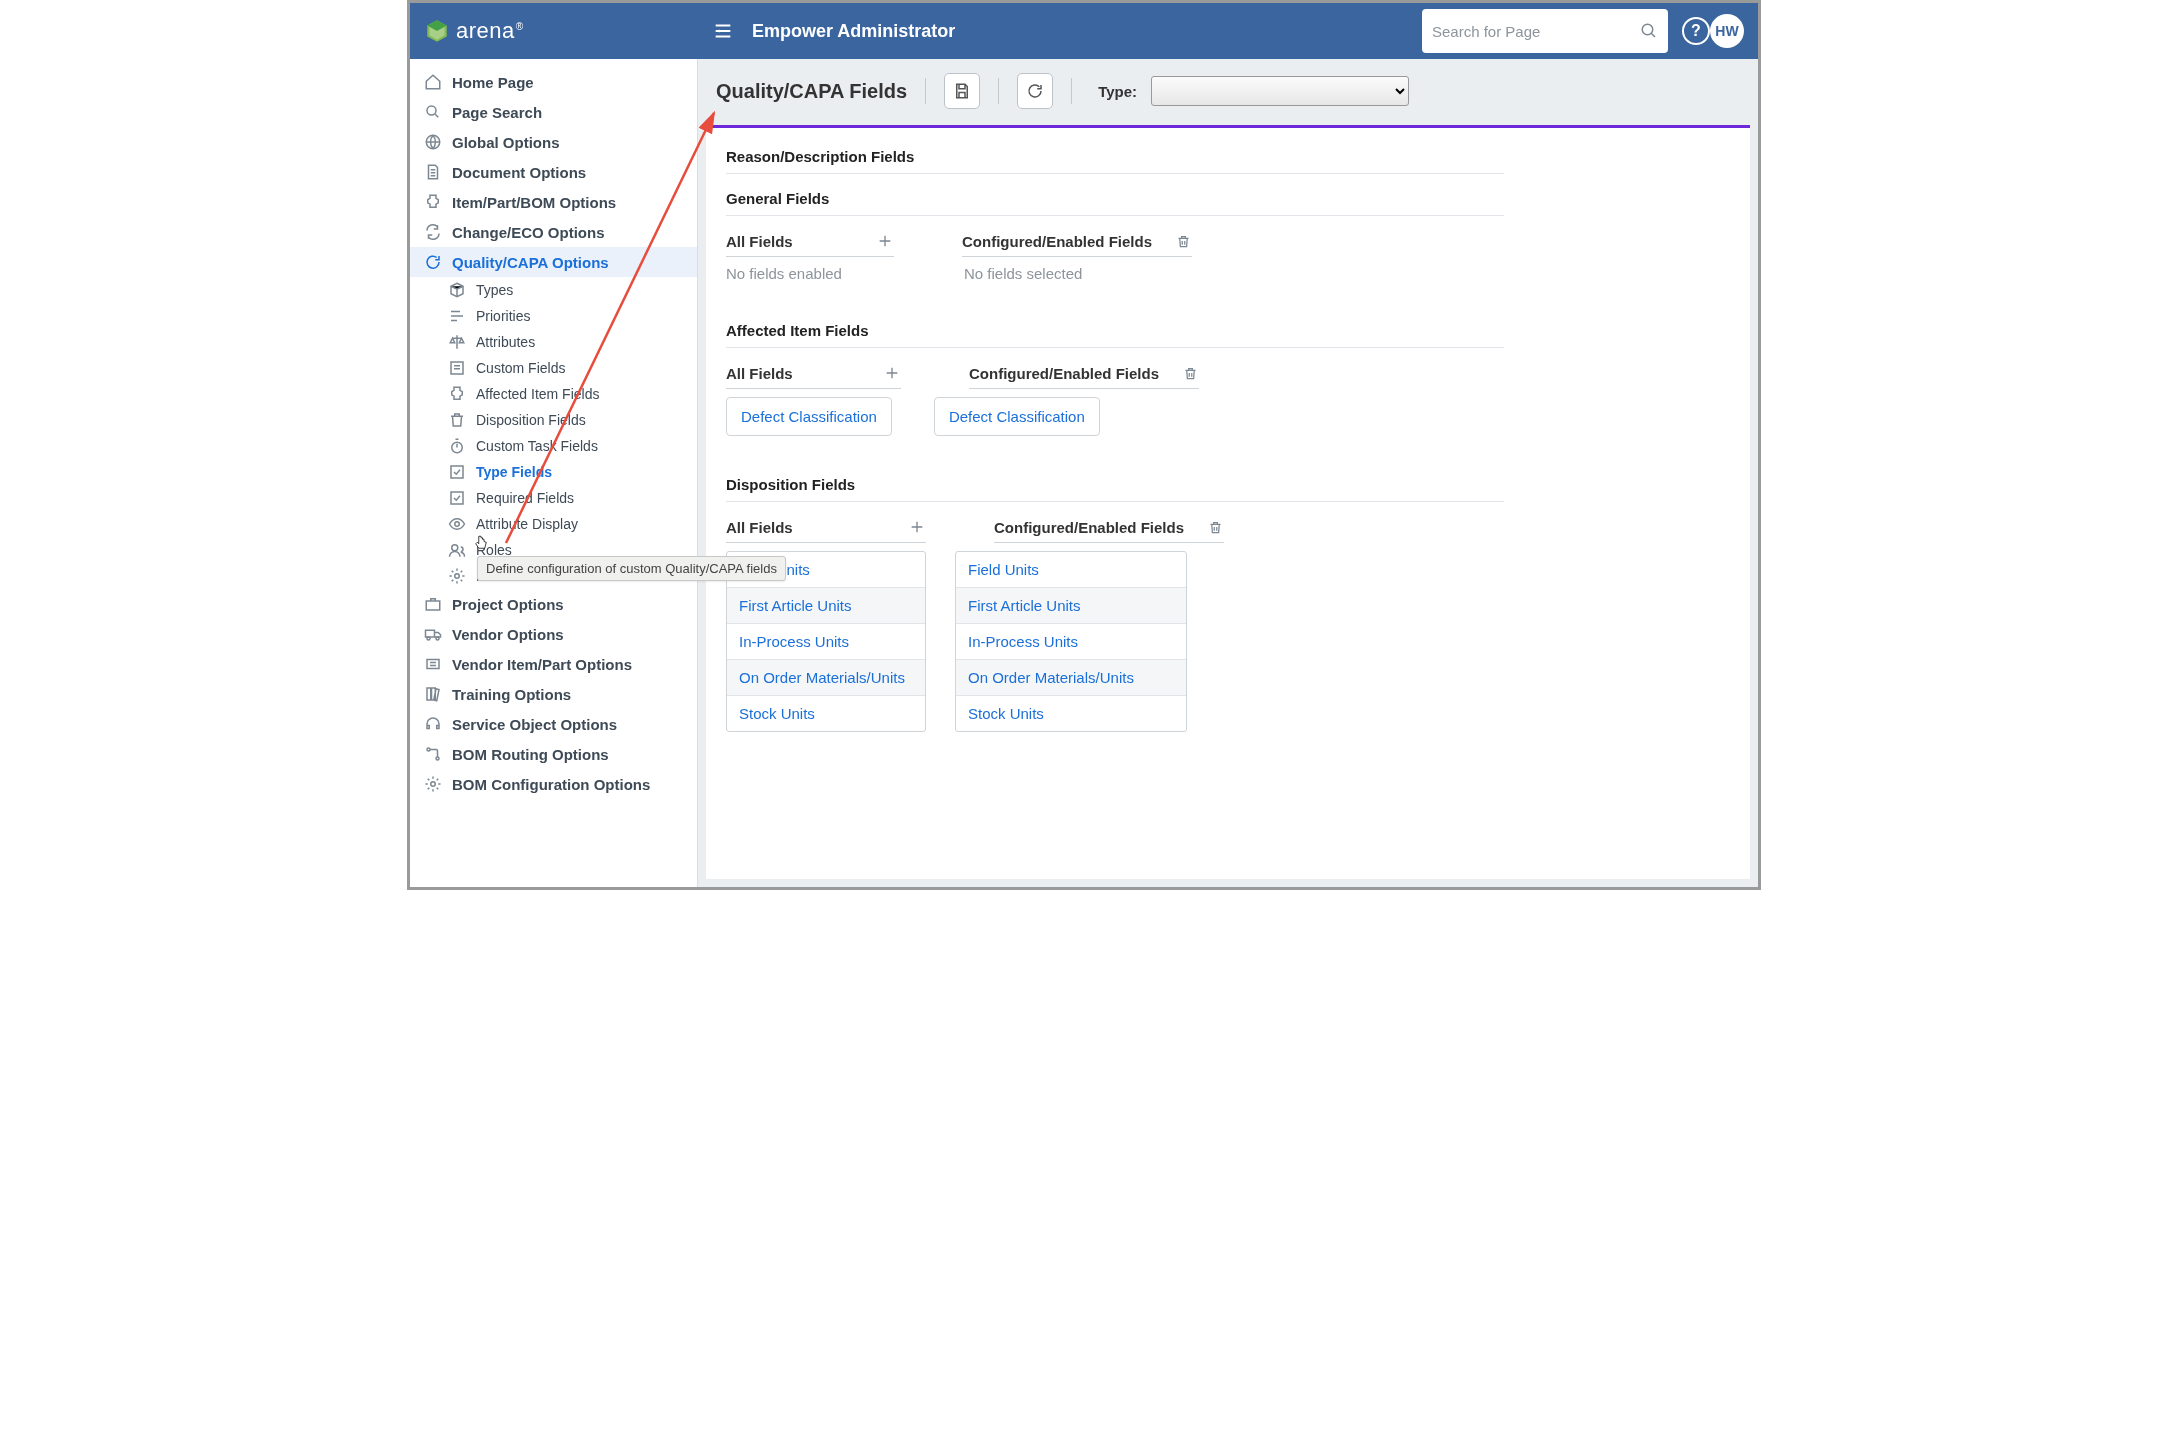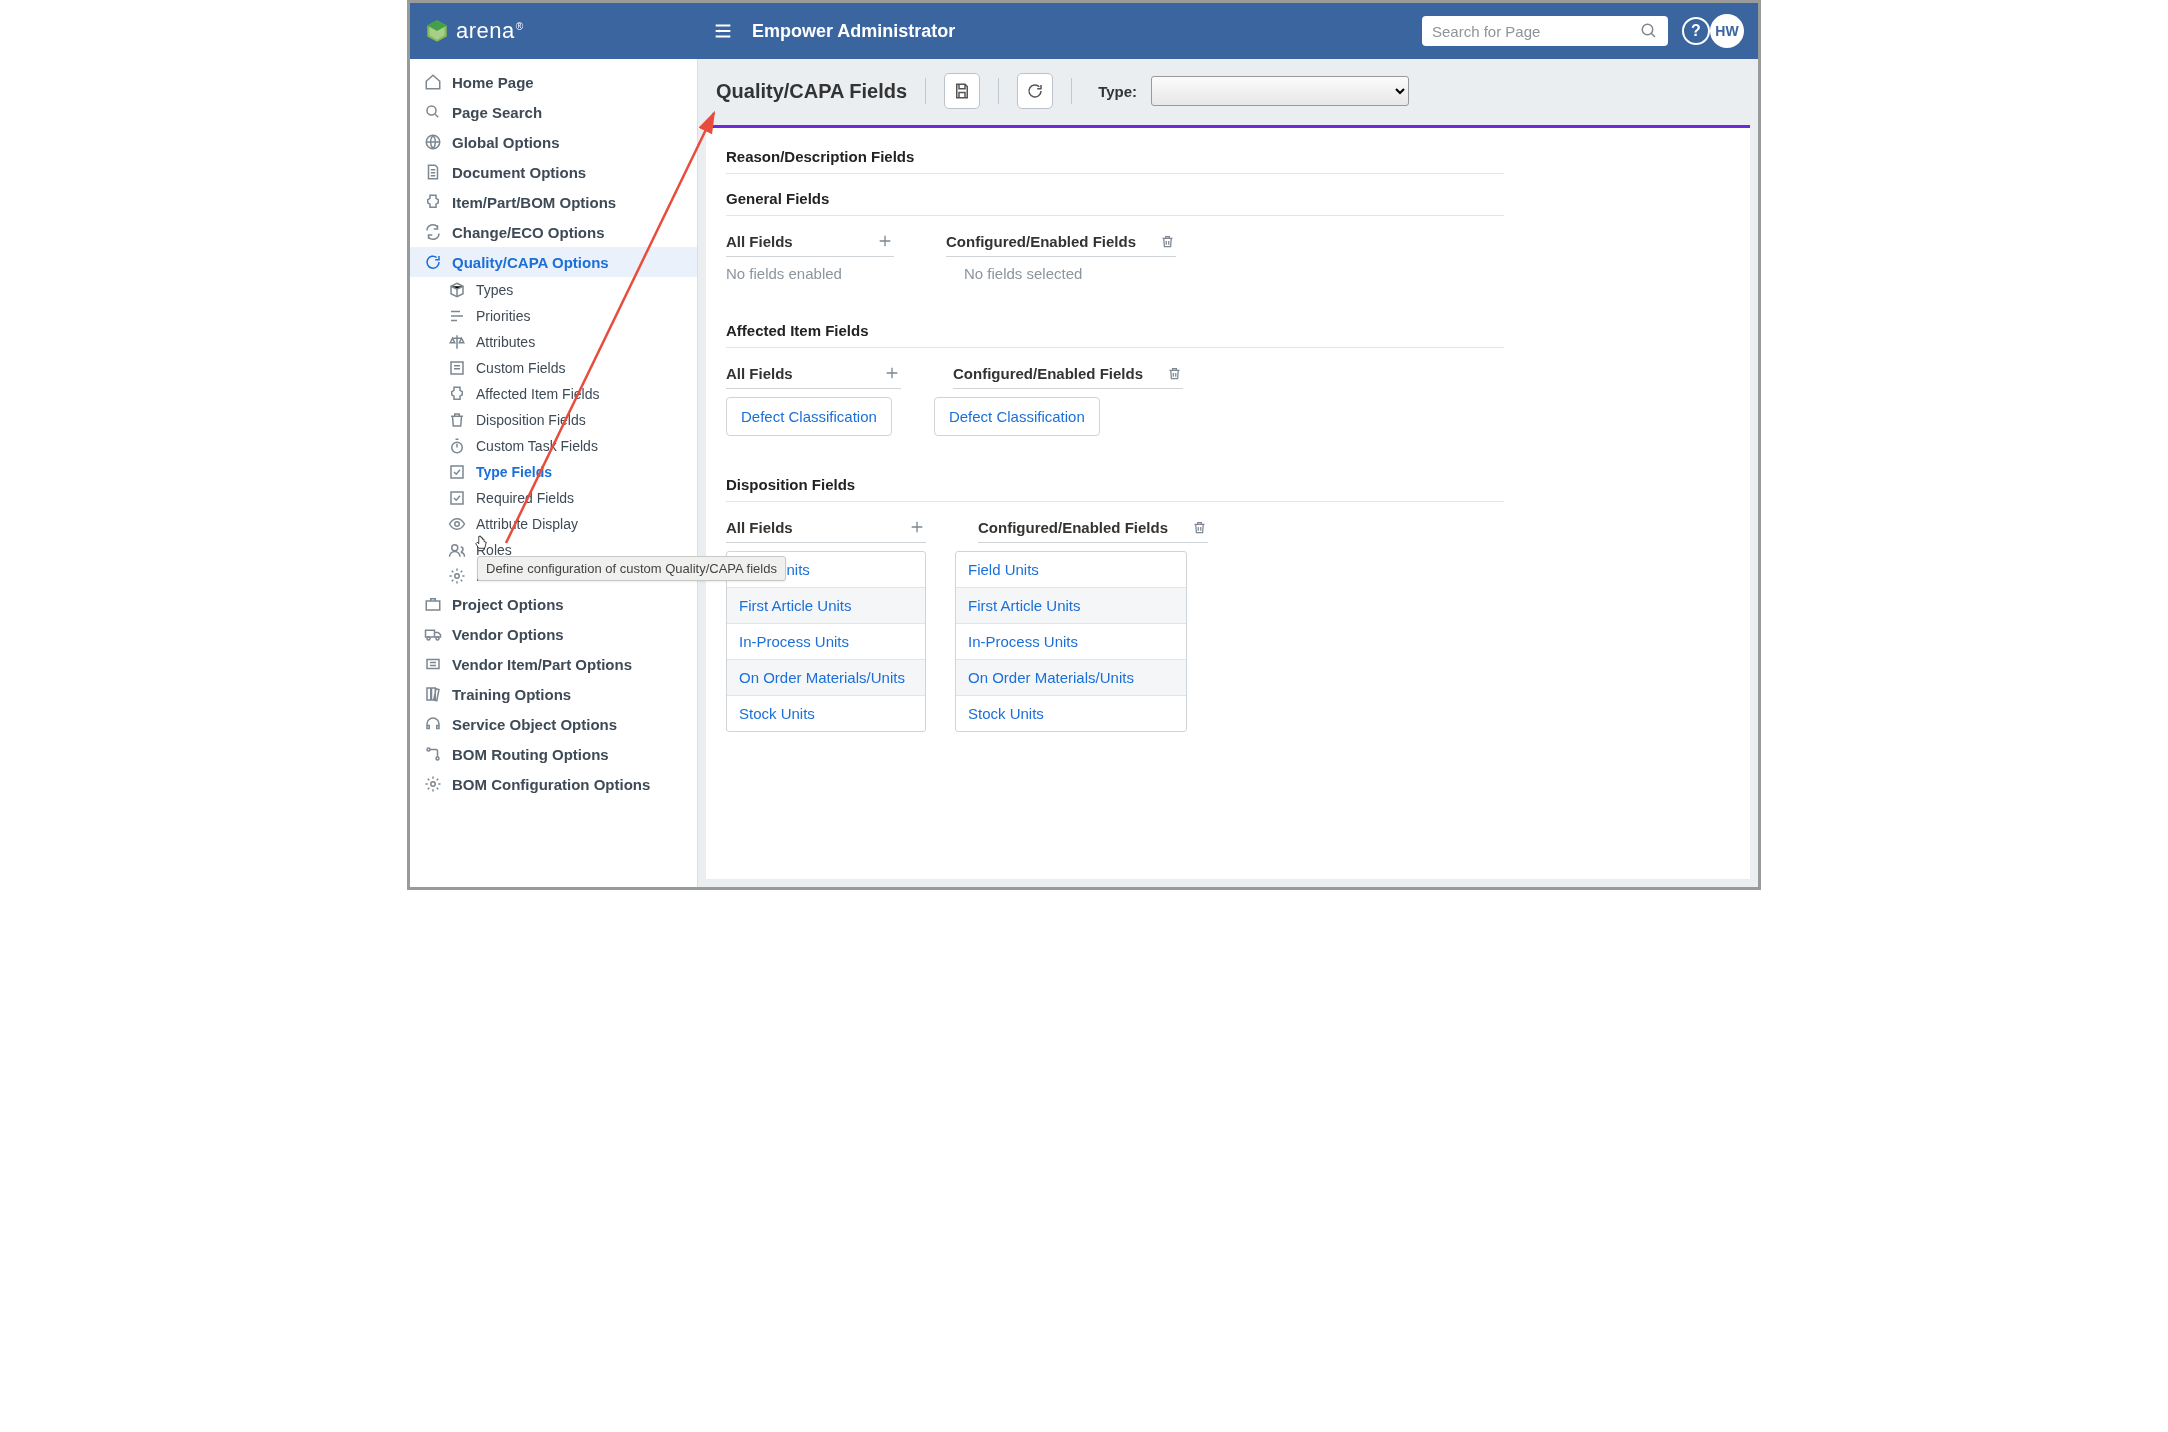--- a/index.html
+++ b/index.html
@@ -9,21 +9,21 @@
   
   .header { background: #3a659f; height: 56px; display: flex; align-items: center; padding: 0 14px; color: #fff; flex-shrink:0;}
   .logo-group { display: flex; align-items: center; gap: 6px; width: 280px; }
   .logo-mark { width: 26px; height: 26px; }
   .logo-text { font-size: 22px; font-weight: 500; letter-spacing: .5px; }
   .logo-reg { font-size: 10px; vertical-align: super; margin-left:1px;}
   .header-right { display:flex; align-items:center; gap: 18px; margin-left: 8px;}
   .menu-toggle { width: 22px; height: 22px; }
   .header-title { font-size: 18px; font-weight:700; }
   .header-spacer { flex: 1; }
-  .search-wrap { background: #fff; border-radius: 4px; width: 246px; height: 30px; display: flex; align-items: center; padding: 0 10px; gap: 8px; text-decoration: underline; }
+  .search-wrap { background: #fff; border-radius: 4px; width: 246px; height: 44px; display: flex; align-items: center; padding: 0 10px; gap: 8px; text-decoration: underline; }
   .search-input { border: 0; outline: 0; flex: 1; font-size: 15px; color: #555; background: transparent; }
   .search-input::placeholder { color: #8d949b; }
   .header-icon { width: 28px; height: 28px; display:flex; align-items:center; justify-content:center; border:2px solid #fff; border-radius:50%; font-weight:700; font-size:16px;}
   .avatar { width: 34px; height: 34px; border-radius: 50%; background:#fff; color:#3a659f; display:flex; align-items:center; justify-content:center; font-weight:700; font-size:14px;}
   
   
   .body { flex:1; display:flex; overflow:hidden; }
   
   
   .sidebar { width: 288px; border-right: 1px solid #ddd; overflow-y: auto; background:#fff; padding: 8px 0;}
@@ -45,21 +45,21 @@
   .type-select { height: 30px; width: 258px; border:1px solid #999; border-radius:3px; background: linear-gradient(#fbfbfb,#e7e7e7); font-size:14px; padding:0 6px;}
   
   .content { flex:1; background:#fff; border-top:3px solid #6d28d9; margin: 0 8px 8px 8px; overflow-y:auto; padding: 20px 0 30px 20px;}
   .section-title { font-size:15px; font-weight:700; margin-bottom: 8px; color:#222;}
   .hr { border:0; border-top:1px solid #e1e4e8; margin: 6px 0 16px 0; width: 76%;}
   .cb-row { display:flex; gap: 34px; align-items:center; margin-bottom: 46px;}
   .cb-label { font-size:15px; color:#333; display:flex; align-items:center; gap:8px;}
   .cb { width:18px; height:18px; accent-color:#1a6fd8;}
   
   .section { margin-bottom: 40px;}
-  .col-head-row { display:flex; gap: 52px; margin-bottom:8px;}
+  .col-head-row { display:flex; gap: 68px; margin-bottom:8px;}
   .col-head { font-size:15px; font-weight:700; display:flex; align-items:center; gap:10px; padding-bottom:6px; border-bottom:1px solid #cfd4d9;}
   .col-head .col-label { flex:1;}
   .col-a { width: 168px;}
   .col-a2 { width: 200px;}
   .col-b { width: 230px;}
   .plus-btn,.trash-btn { width:18px; height:18px; color:#7c8791; cursor:pointer; display:inline-flex; align-items:center; justify-content:center;}
   .empty-msg { color:#8d949b; font-size:15px; }
   .empty-row { display:flex; gap:70px;}
   
   .chip-row { display:flex; gap: 42px;}

